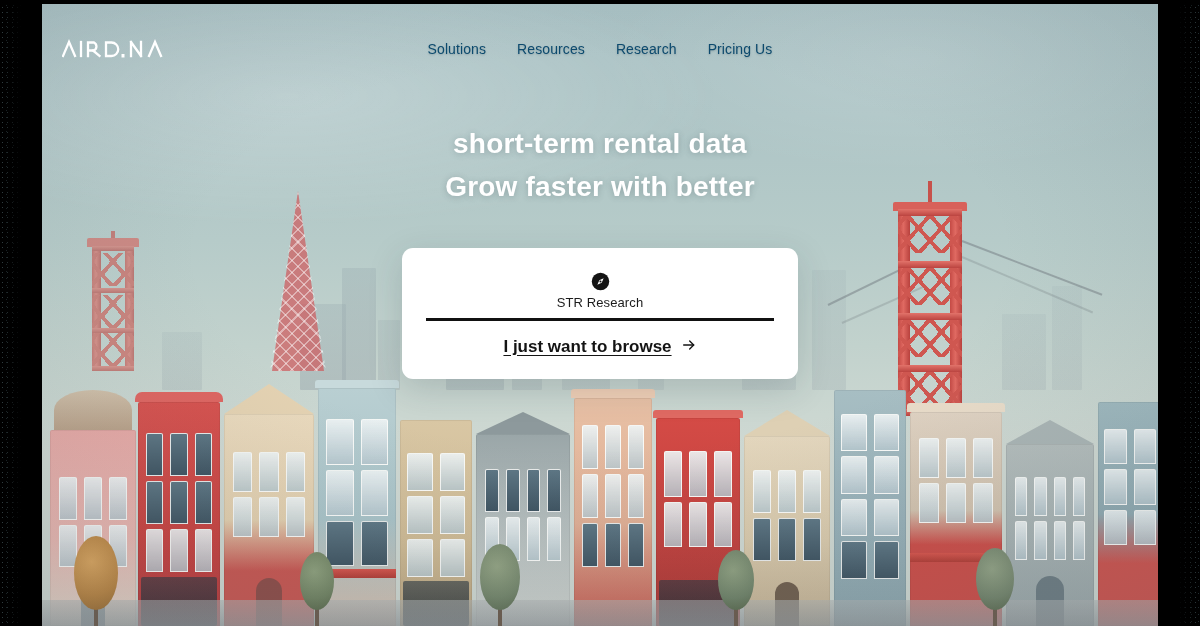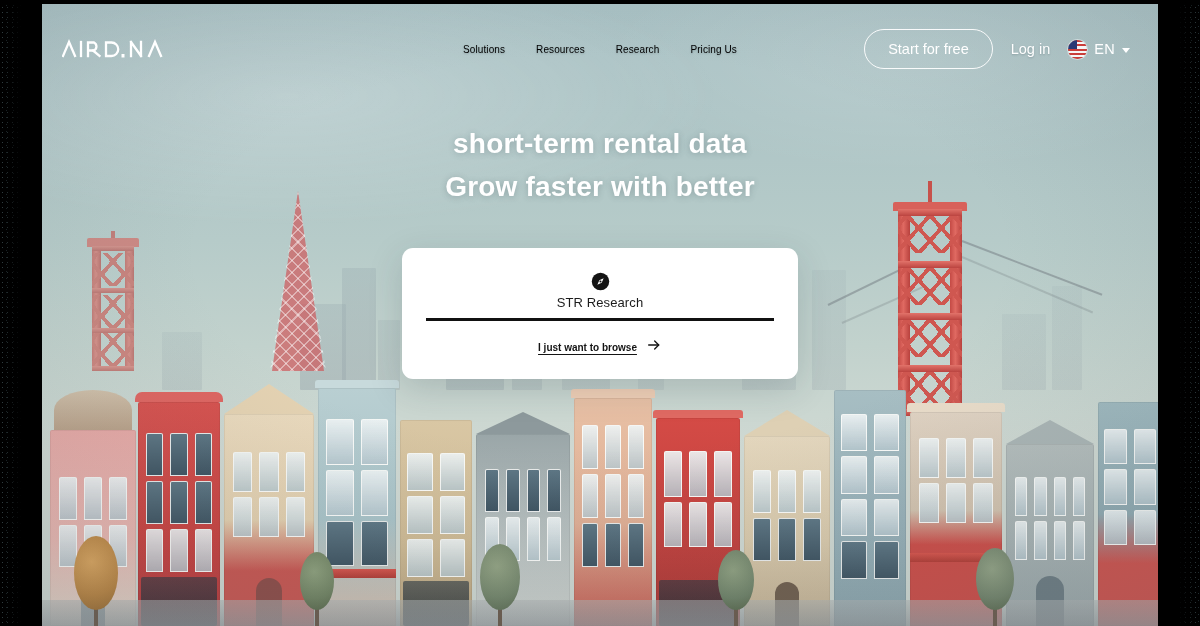--- a/index.html
+++ b/index.html
@@ -223,22 +223,22 @@
     user-select: none;
   }
   .logo svg { display: block; }
 
   .nav {
     position: absolute; left: 50%; transform: translateX(-50%);
     display: flex; align-items: center; gap: 31px;
     white-space: nowrap;
   }
   .nav-item {
-    color: #000000;
-    font-size: 10px;
+    color: #0c4a6e;
+    font-size: 14px;
     letter-spacing: .1px;
     text-decoration: none;
     cursor: pointer;
     text-shadow: 0 1px 2px rgba(40,60,66,.25);
   }
   .header-right {
     display: flex; align-items: center; gap: 18px;
     margin-left: auto;
   }
   .btn-start {
@@ -365,21 +365,21 @@
     border: none;
     display: flex; align-items: center; justify-content: center;
     cursor: pointer;
   }
   .browse-row {
     margin-top: 17px;
     display: flex; align-items: center; justify-content: center; gap: 9px;
     cursor: pointer;
   }
   .browse-label {
-    font-size: 10px;
+    font-size: 17px;
     color: #141414;
     font-weight: bold;
     text-decoration: underline;
     text-underline-offset: 3px;
   }
 </style>
 </head>
 <body>
 
 <div class="screen">
@@ -671,32 +671,20 @@
         </svg>
       </div>
 
       <nav class="nav">
         <a class="nav-item">Solutions</a>
         <a class="nav-item">Resources</a>
         <a class="nav-item">Research</a>
         <a class="nav-item">Pricing Us</a>
       </nav>
 
-      <div class="header-right">
-        <button class="btn-start">Start for free</button>
-        <a class="login">Log in</a>
-        <div class="lang">
-          <span class="flag">
-            <span class="flag-stripes"></span>
-            <span class="flag-canton"></span>
-          </span>
-          <span class="lang-code">EN</span>
-          <span class="caret"></span>
-        </div>
-      </div>
     </div>
 
     <div class="hero">
       <h1>
         <span>short-term rental data</span>
         <span>Grow faster with better</span>
       </h1>
     </div>
 
     <div class="card">

